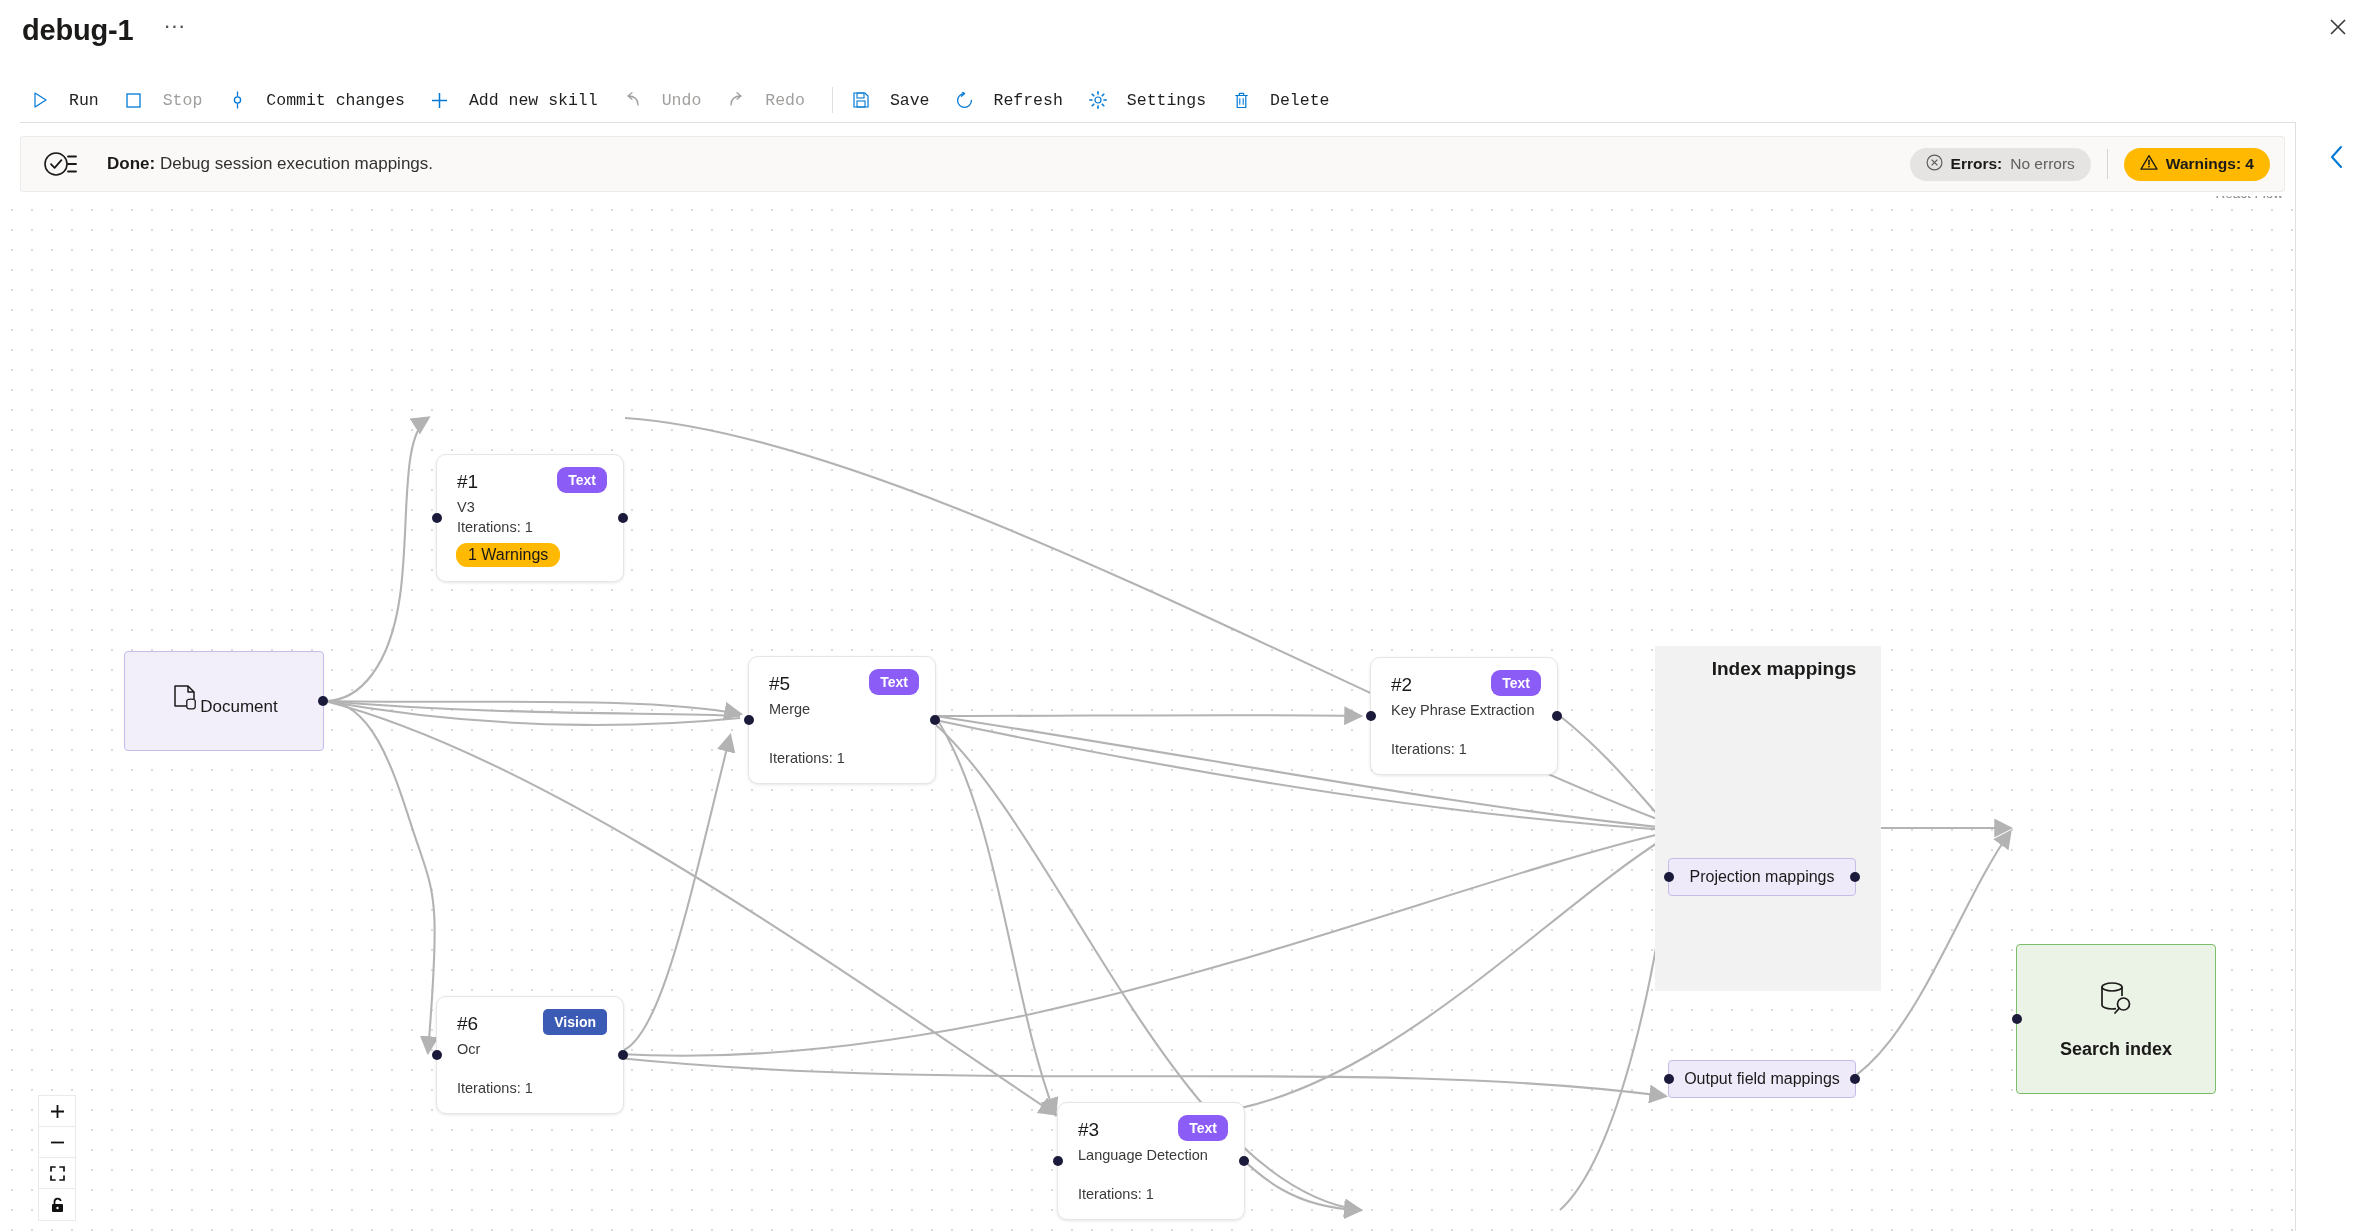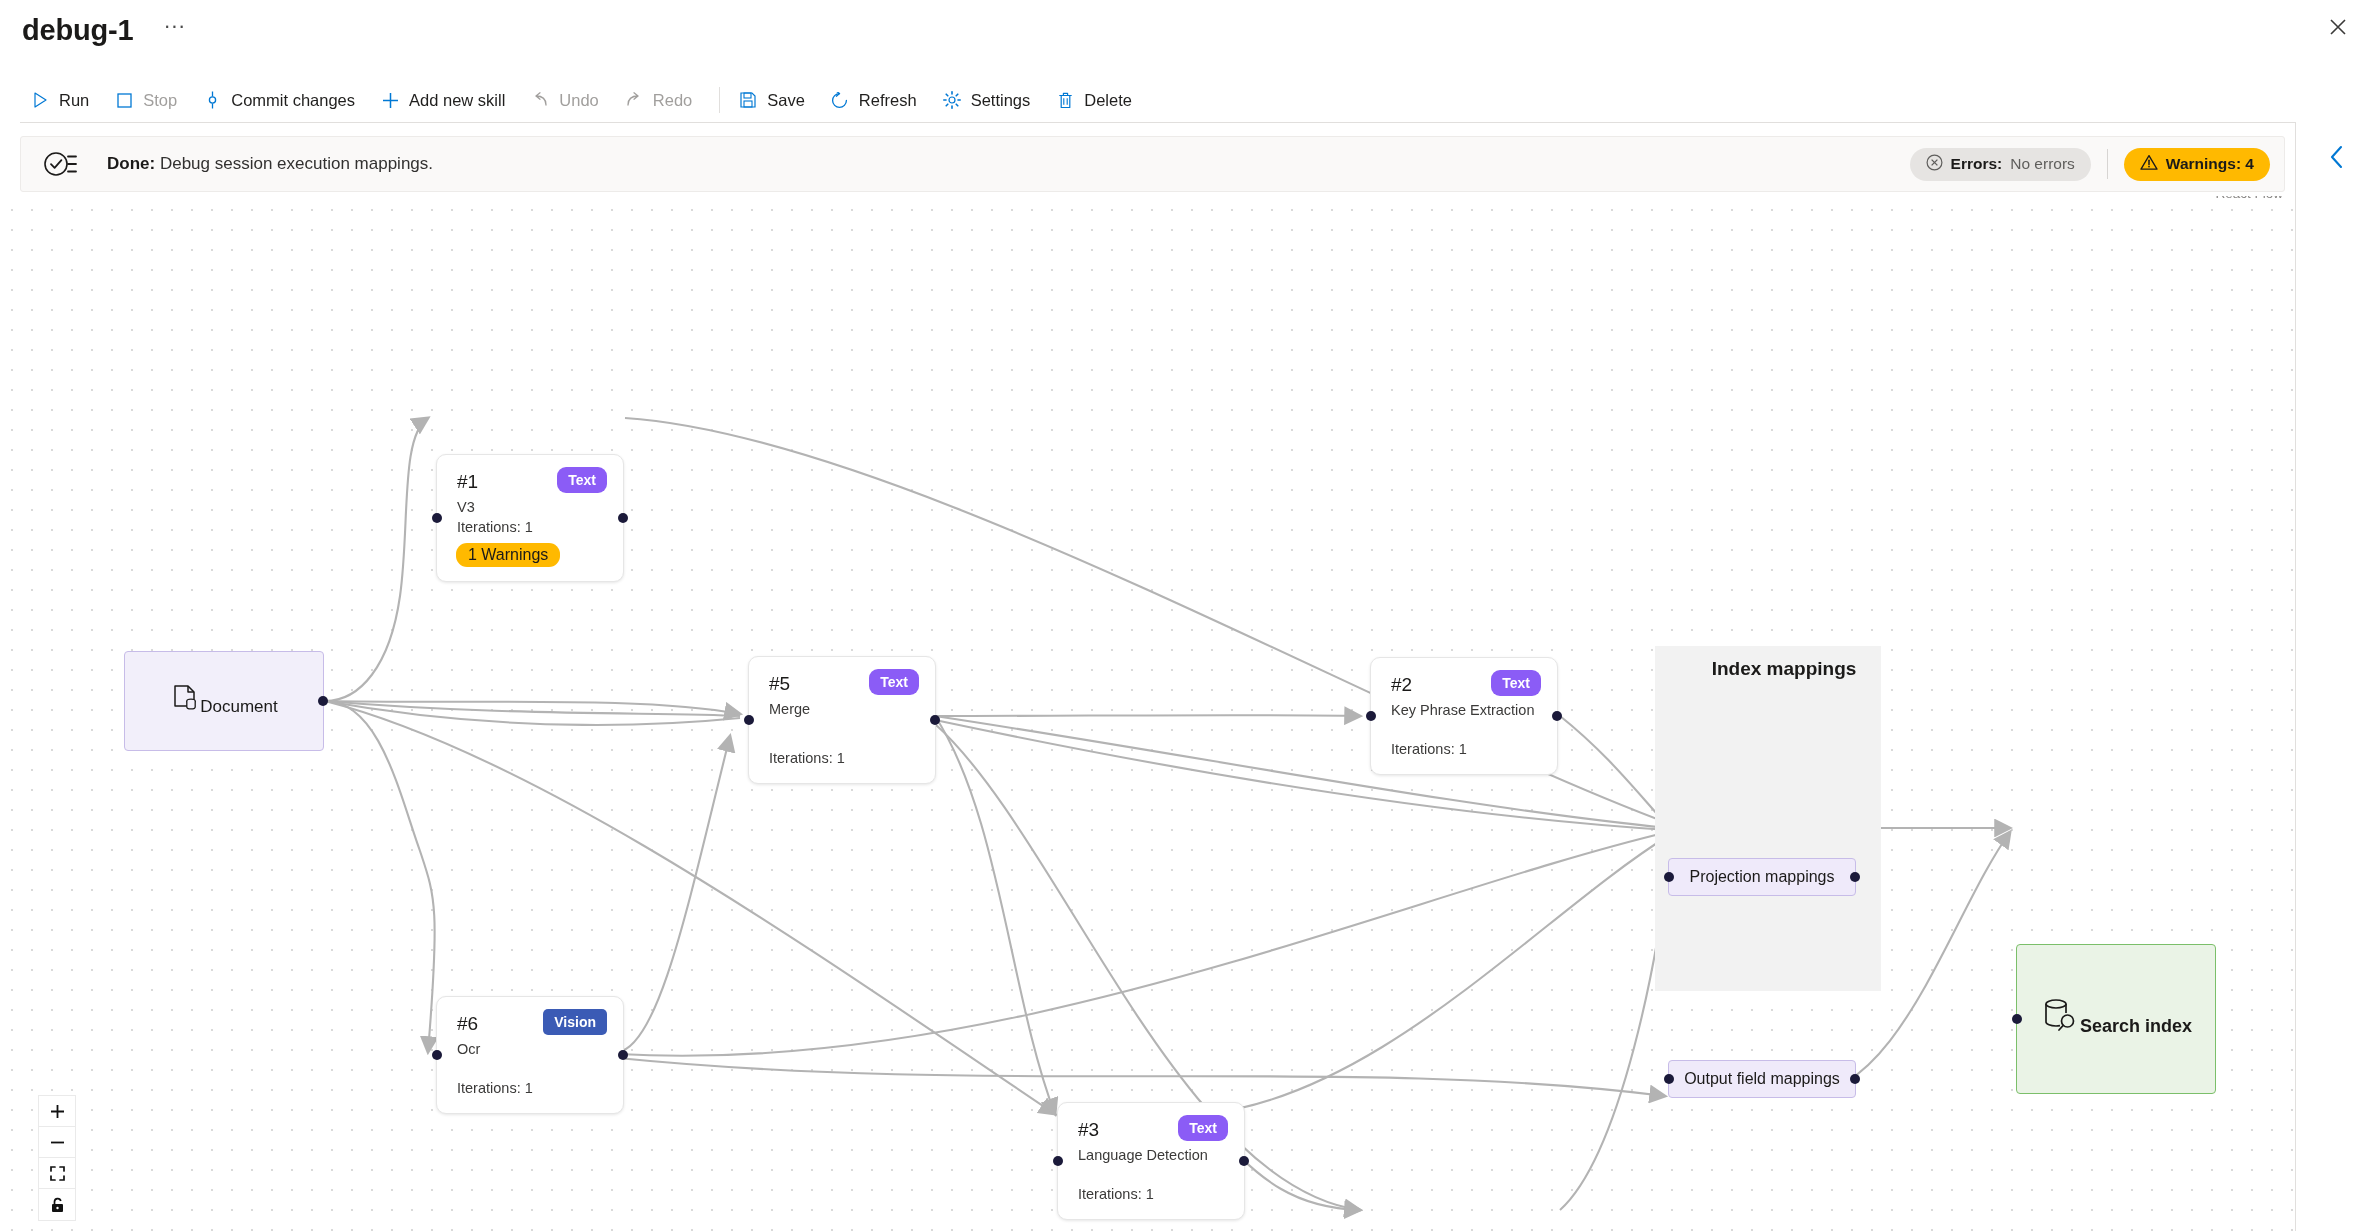--- a/index.html
+++ b/index.html
@@ -29,24 +29,25 @@
     width: 42px; height: 42px; display: flex; align-items: center; justify-content: center;
     cursor: pointer; color: #3b3a39;
   }
 
   
   .commandbar {
     position: absolute; top: 78px; left: 0; width: 2377px; height: 44px;
     display: flex; align-items: center; padding-left: 22px; gap: 0px;
   }
   .cmd {
-    display: flex; align-items: center; gap: 9px;
+    display: flex; align-items: center; gap: 19px;
     padding: 6px 13px 6px 8px; margin-right: 4px;
     font-size: 16.5px; color: #201f1e; cursor: pointer; white-space: nowrap;
     border-radius: 2px;
+    font-family: Liberation Mono, monospace;
   }
   .cmd.disabled { color: #a19f9d; cursor: default; }
   .cmd .ic { display: flex; align-items: center; justify-content: center; width: 20px; height: 20px; }
   .cmd .ic svg { display: block; }
   .cmd-sep {
     width: 1px; height: 26px; background: #e1dfdd; margin: 0 10px;
   }
   .bar-divider {
     position: absolute; top: 122px; left: 20px; width: 2337px; height: 1px; background: #e1dfdd;
   }
@@ -130,21 +131,21 @@
   .node-doc {
     background: #f2effa; border: 1px solid #c7bce8; border-radius: 4px;
     box-shadow: none;
     display: flex; align-items: center; justify-content: center;
   }
   .node-doc .lbl { font-size: 17px; color: #1b1a19; margin-top: 12px; }
 
   
   .node-index {
     background: #eaf3e6; border: 1px solid #7bbf6a; border-radius: 4px; box-shadow: none;
-    display: flex; flex-direction: row; align-items: center; justify-content: center;
+    display: flex; flex-direction: column; align-items: center; justify-content: center;
   }
   .node-index .lbl { font-size: 18px; color: #1b1a19; font-weight: 700; margin-top: 14px; }
 
   
   .group-mappings {
     position: absolute; background: #f2f2f2; border: none; z-index: 2;
   }
   .group-title {
     position: absolute; top: 12px; left: 16px; width: 100%; text-align: center;
     font-size: 19px; font-weight: 700; color: #1b1a19;

